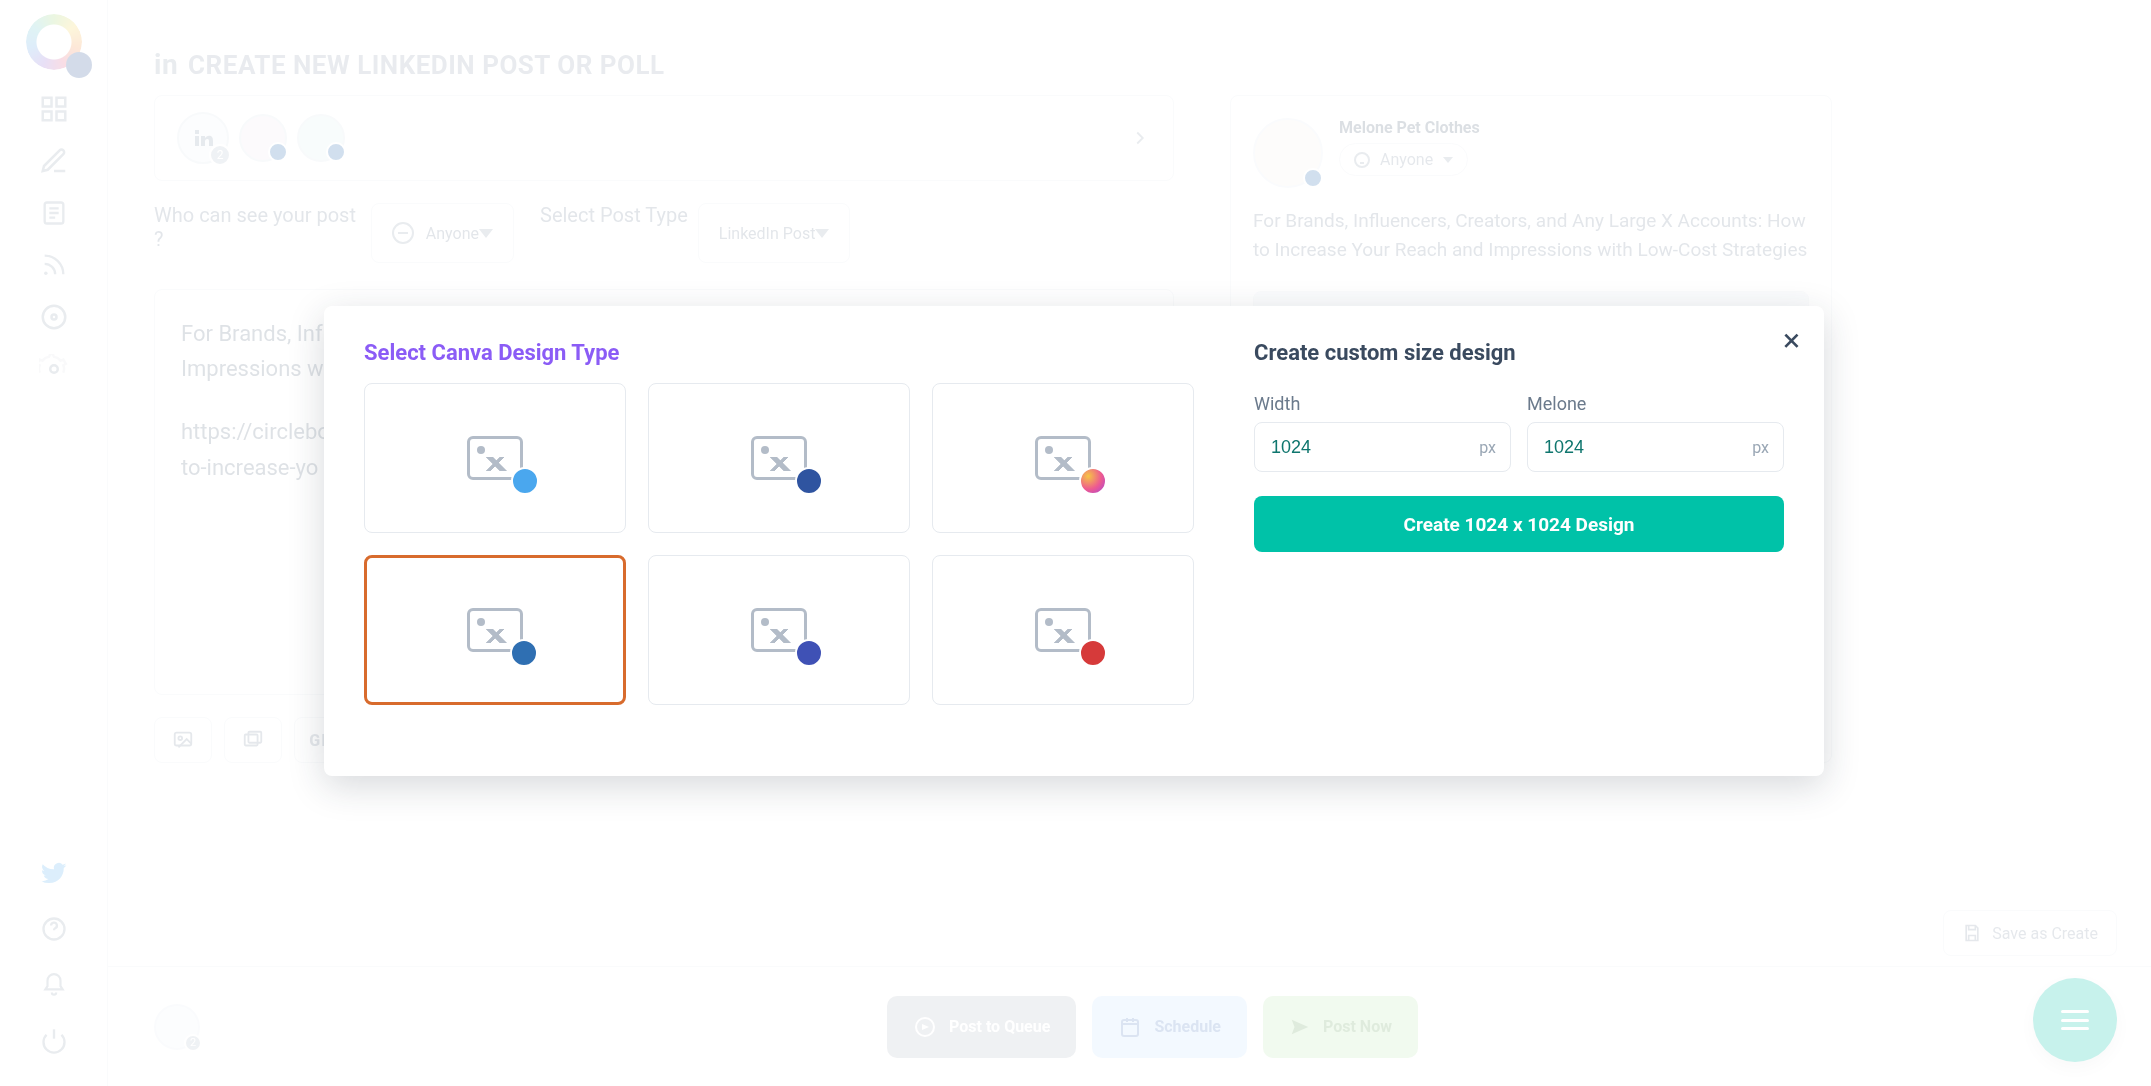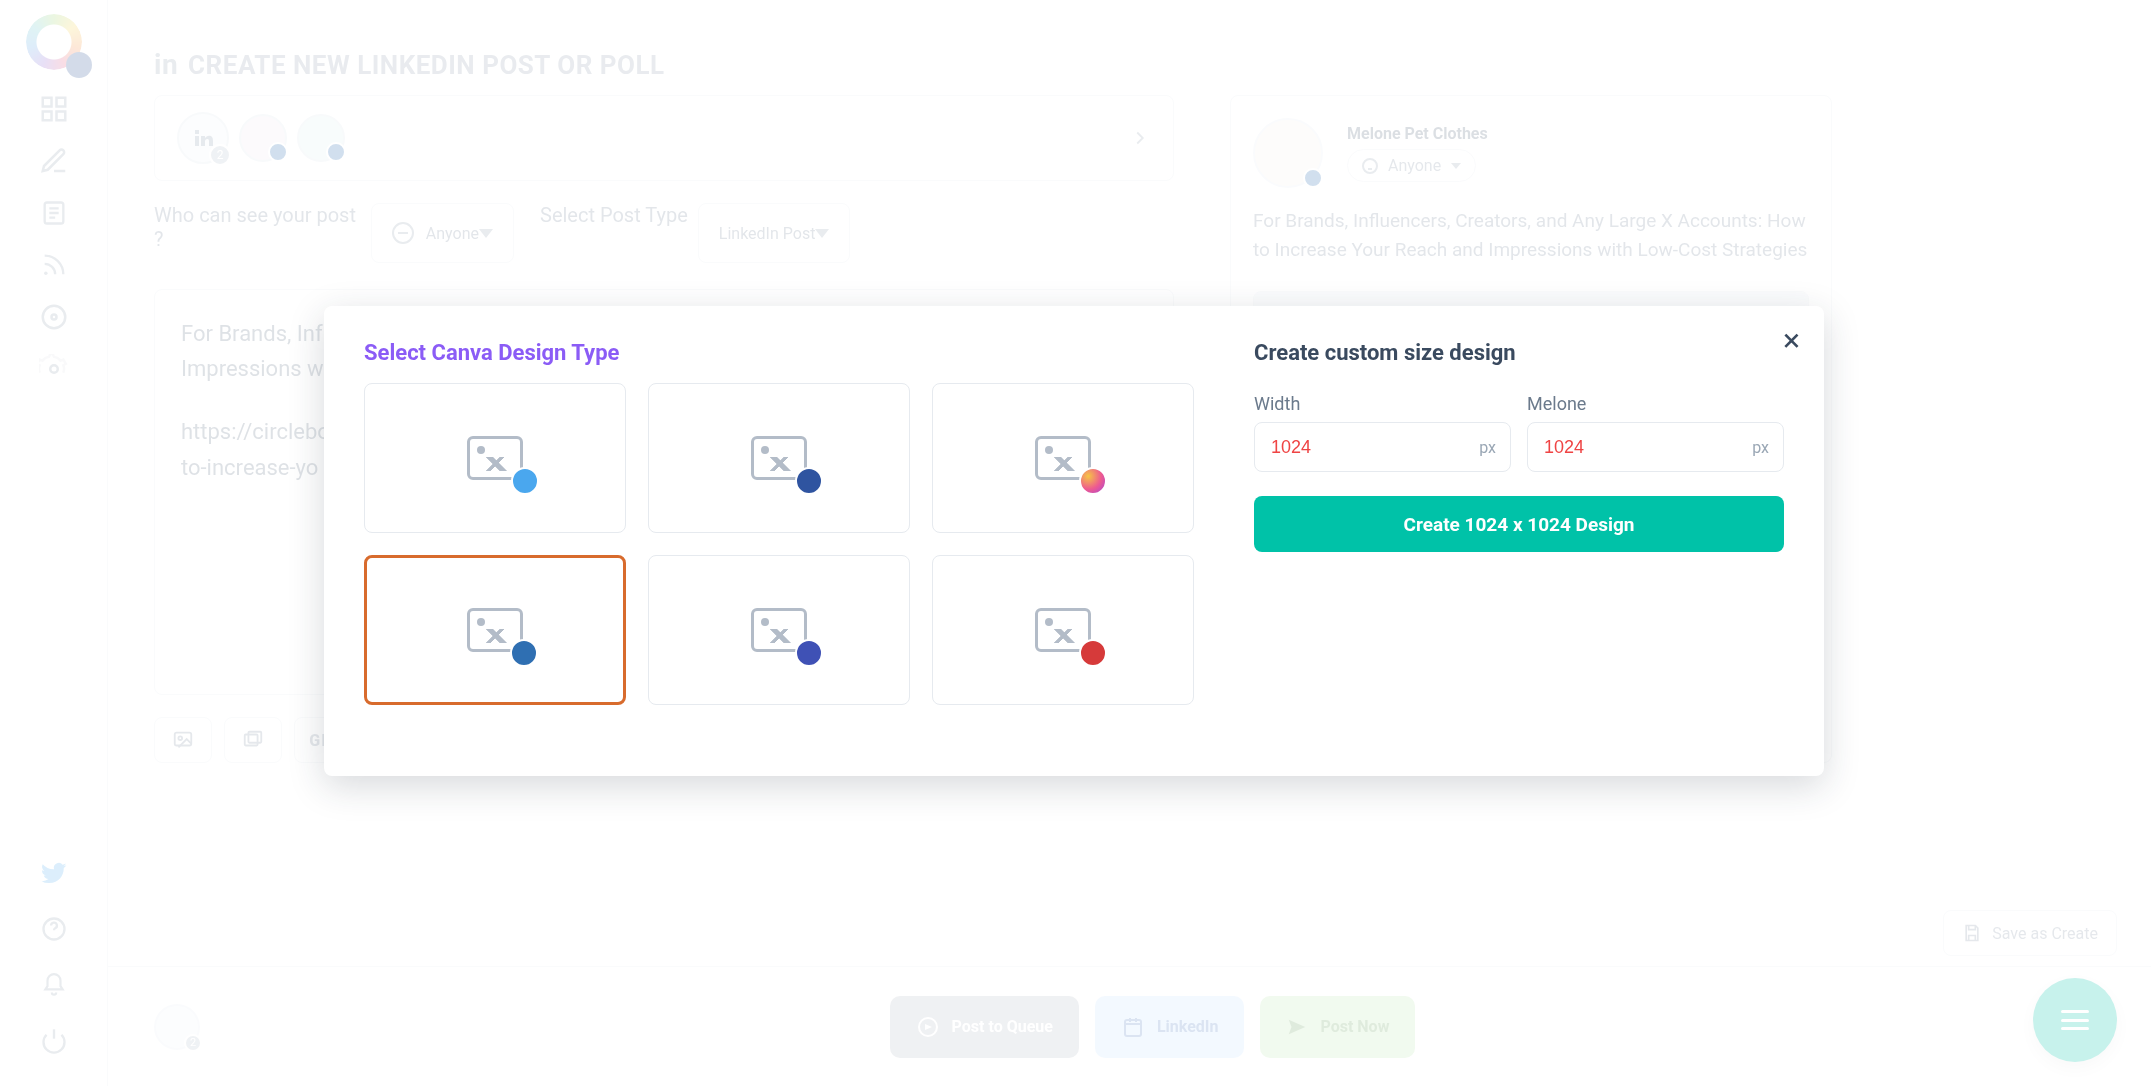--- a/index.html
+++ b/index.html
@@ -60,21 +60,21 @@
   .fab .cir{width:30px;height:30px;border-radius:50%;border:3px solid #fff;}
   
   .tools{display:flex;gap:12px;margin-top:20px;align-items:center;}
   .tool{width:58px;height:46px;border:1px solid var(--border);border-radius:8px;display:flex;align-items:center;justify-content:center;background:#fff;color:#8a97a8;}
   .tool.gif{font-weight:800;letter-spacing:1px;}
   .tool.canva{color:transparent;}
   .tool.canva svg{display:block}
   .tools .grow{flex:1;}
   
   .preview{border:1px solid var(--border);border-radius:8px;background:#fff;padding:22px;}
-  .prev-head{display:flex;align-items:center;gap:24px;}
+  .prev-head{display:flex;gap:16px;}
   .brand-av{width:70px;height:70px;border-radius:50%;border:2px solid #e8edf3;background:#f5f1ea;position:relative;display:flex;align-items:center;justify-content:center;}
   .brand-av .bd{position:absolute;right:-2px;bottom:-2px;width:20px;height:20px;border-radius:50%;background:#2f6fb2;border:2px solid #fff;}
   .brand-name{color:#5e6e82;font-weight:700;}
   .vis-drop{margin-top:6px;display:inline-flex;align-items:center;gap:10px;border:1px solid var(--border);padding:6px 14px;border-radius:18px;color:#8a97a8;}
   .prev-body{margin-top:18px;color:#7e8da0;font-size:19px;line-height:1.55;}
   .quote-card{margin-top:26px;border:1px solid var(--border);border-radius:8px;overflow:hidden;}
   .quote-card .img{height:306px;background:#eaf0f6;}
   .quote-card .cap{padding:16px 18px;color:#8a97a8;}
   .quote-card .src{color:#7fa6d7;display:flex;align-items:center;gap:8px;font-size:17px;margin-top:8px;}
   .link-ic{width:14px;height:14px;border:2px solid #7fa6d7;border-radius:4px;transform:rotate(45deg);}
@@ -109,21 +109,21 @@
   .tile .pic::after{content:"";position:absolute;left:8px;right:8px;bottom:6px;height:14px;background:linear-gradient(135deg,transparent 45%,#b3bcc8 46% 55%,transparent 56%), linear-gradient(45deg,transparent 45%,#b3bcc8 46% 60%,transparent 61%);}
   .tile .net{position:absolute;width:28px;height:28px;border-radius:50%;border:2px solid #fff;display:flex;align-items:center;justify-content:center;}
   .tile .tw{background:#4aa7ee;} .tile .fb{background:#2f54a0;} .tile .ig{background:radial-gradient(circle at 30% 30%,#f6c544,#ee5a90 55%,#a845d6);} .tile .li{background:#2f6fb2;} .tile .gb{background:#3f51b5;} .tile .pt{background:#d63a3a;}
   .tile .net-pos{left:56%;top:56%;}
   .tile.selected{border:3px solid var(--orange);}
   .m-sub{color:#3a4a5f;font-size:22px;font-weight:700;}
   .frm-row{display:flex;gap:16px;margin-top:28px;}
   .frm-col{flex:1;display:flex;flex-direction:column;gap:8px;}
   .frm-col label{color:#6b7a8c;font-size:18px;}
   .in-wrap{height:50px;border:1px solid var(--border);border-radius:8px;display:flex;align-items:center;justify-content:space-between;padding:0 14px;color:#6b7a8c;}
-  .in-wrap input{border:0;outline:0;font-size:18px;color:#ef4444;width:100px;background:transparent;}
+  .in-wrap input{border:0;outline:0;font-size:18px;color:#0f766e;width:100px;background:transparent;}
   .unit{color:#9aa7b5;}
   .create-btn{margin-top:24px;height:56px;border-radius:8px;background:var(--accent);color:#fff;display:flex;align-items:center;justify-content:center;font-weight:700;font-size:19px;}
   
   svg{display:block}
   
   *{box-sizing:border-box}
 </style>
 </head>
 <body>
 
@@ -379,21 +379,21 @@
               <circle cx="12" cy="12" r="9"></circle>
               <path d="m9 9 7 3-7 3Z" fill="#fff" stroke="none"></path>
             </svg>
           <span>Post to Queue</span>
         </div>
         <div class="btn sched">
           <svg width="24" height="24" viewBox="0 0 24 24" fill="none" stroke="currentColor" stroke-width="2">
               <rect x="4" y="5" width="16" height="16" rx="2"></rect>
               <path d="M4 9h16M9 3v4M15 3v4"></path>
             </svg>
-          <span>LinkedIn</span>
+          <span>Schedule</span>
         </div>
         <div class="btn now">
           <svg width="22" height="22" viewBox="0 0 24 24" fill="currentColor">
               <path d="M3 20 21 12 3 4l3 8Z"></path>
             </svg>
           <span>Post Now</span>
         </div>
       </div>
     </div>
   </div>

